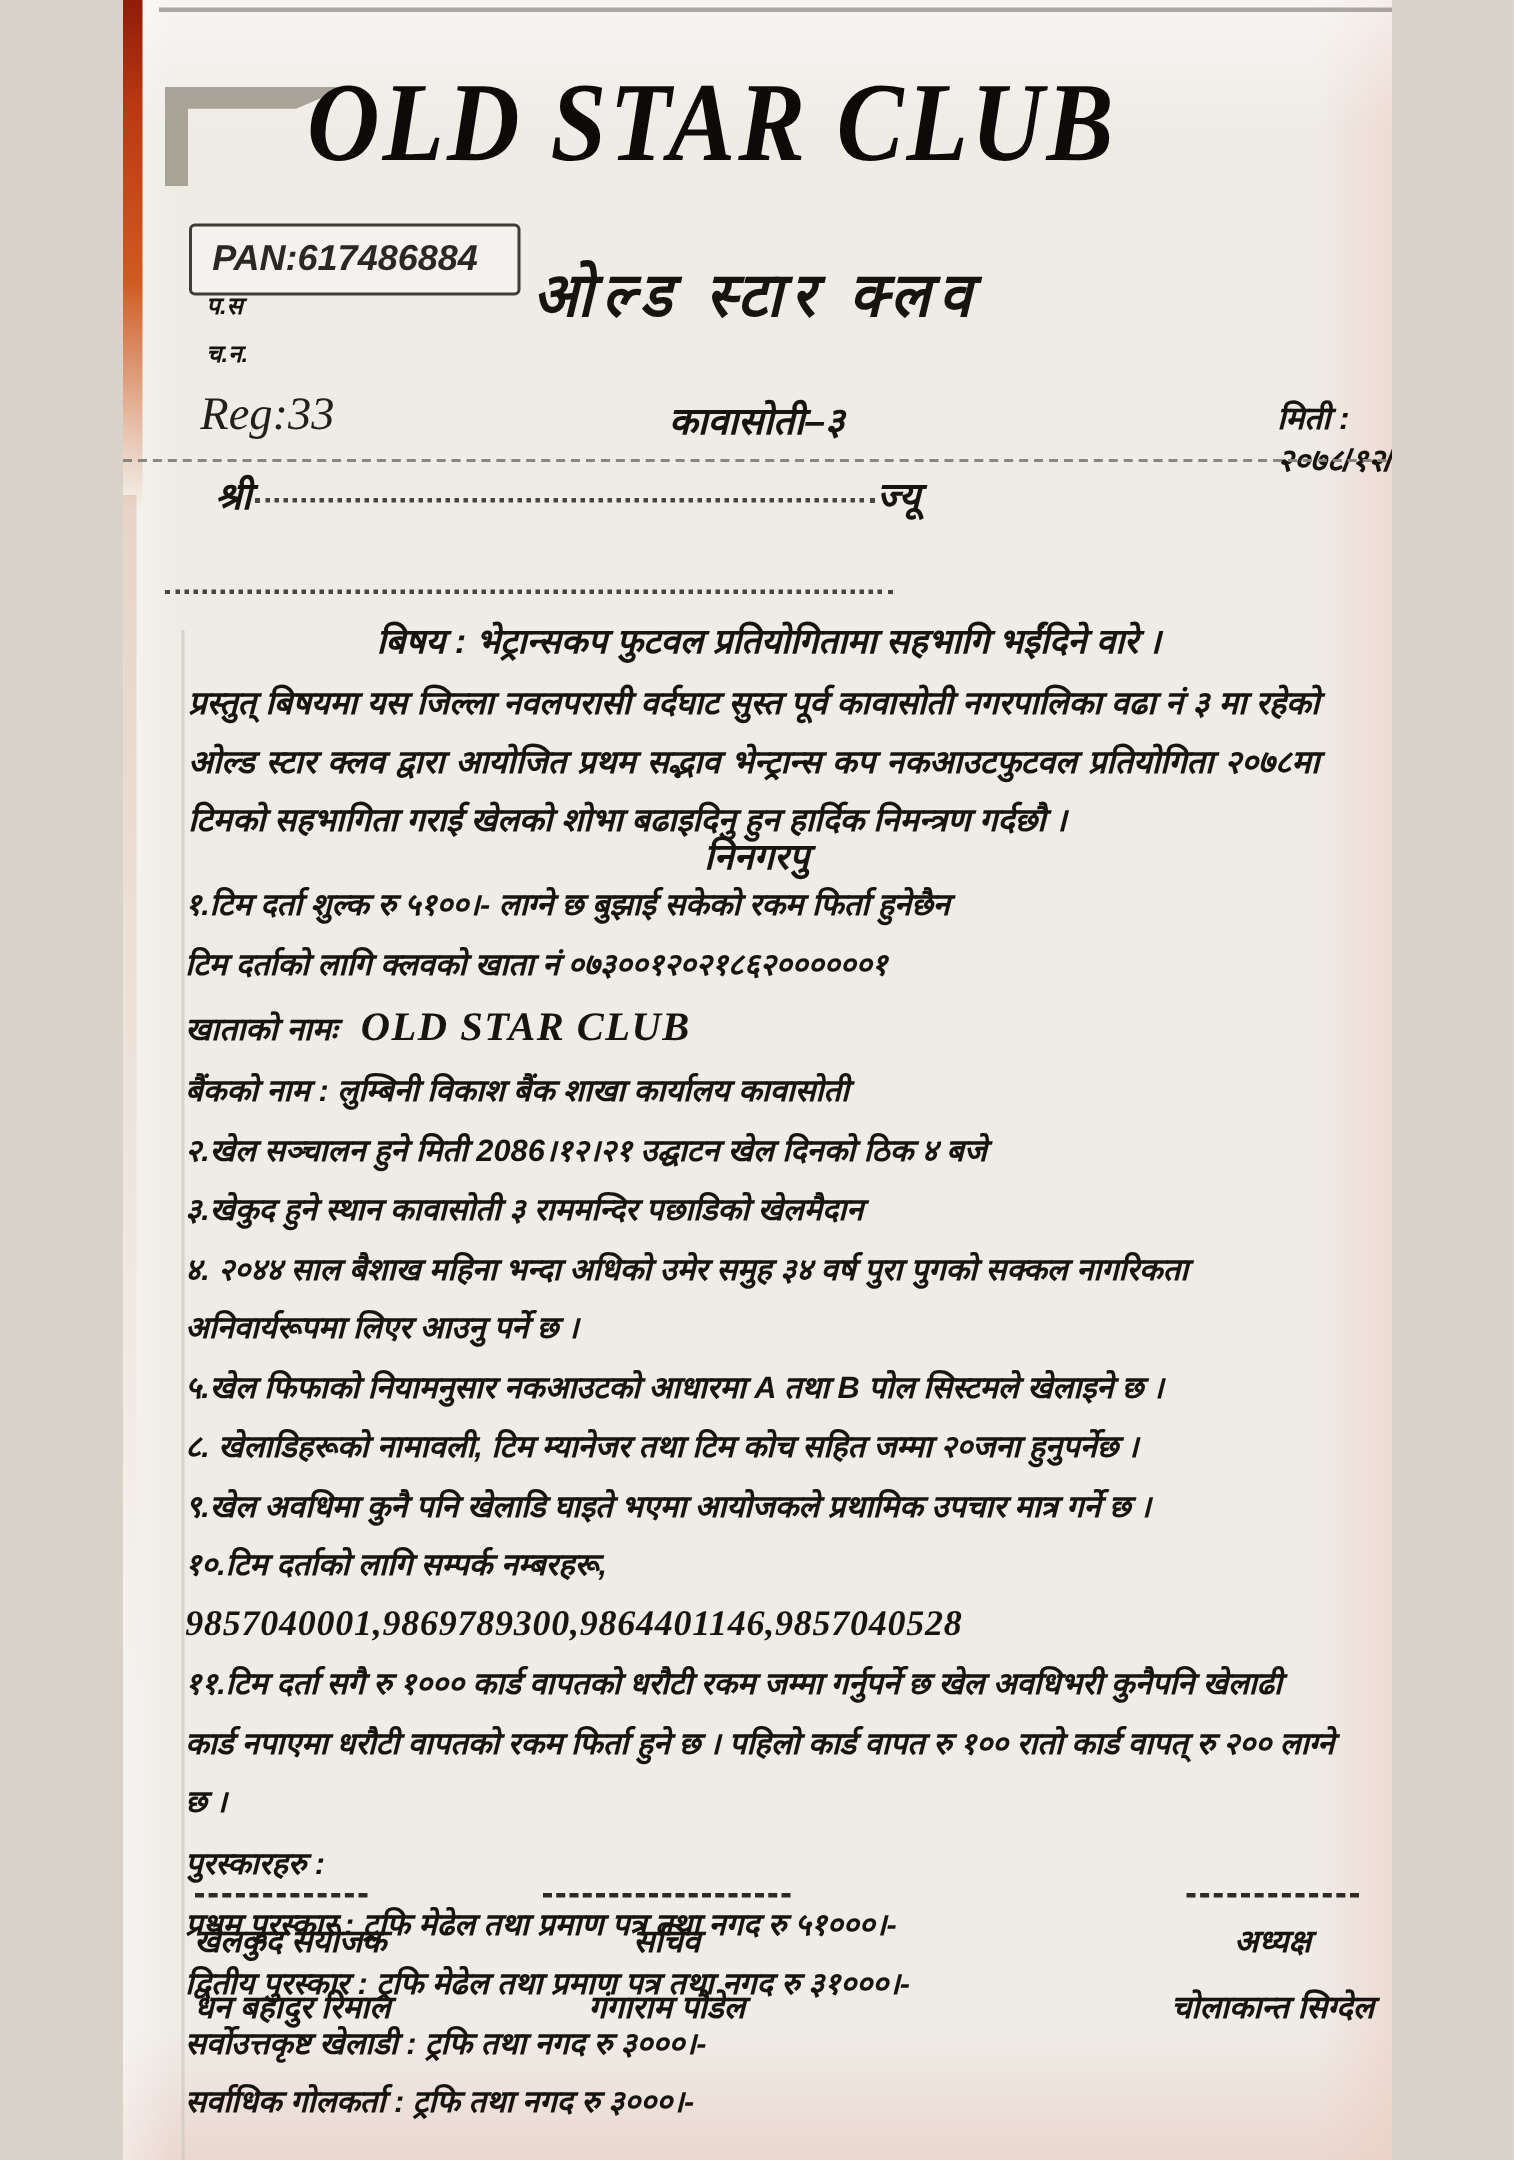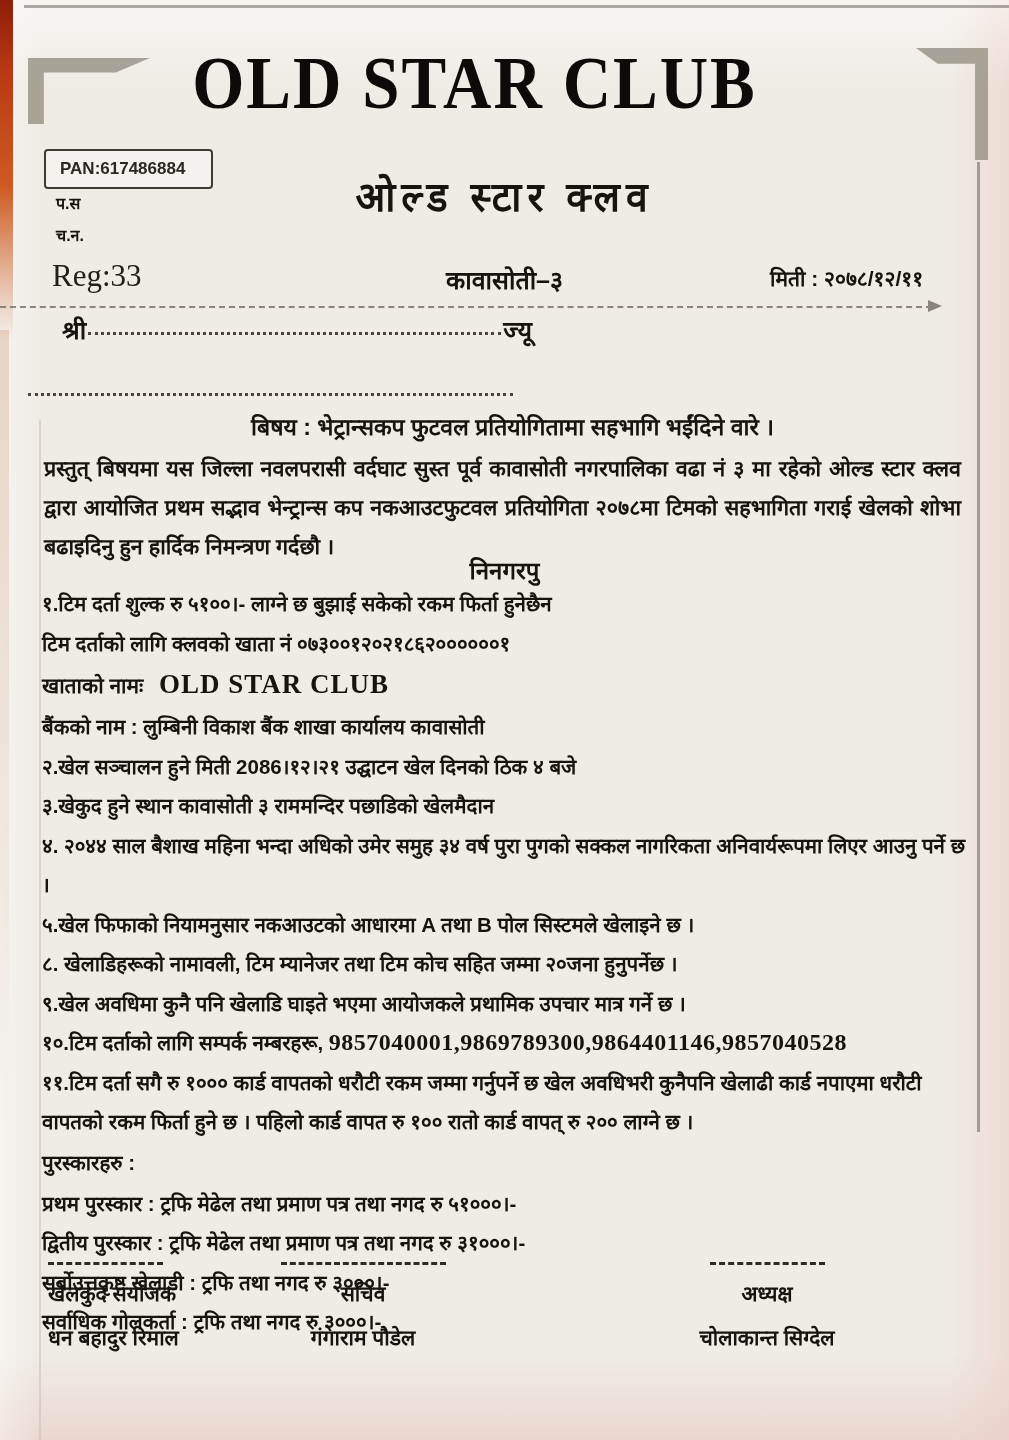--- a/index.html
+++ b/index.html
@@ -1,27 +1,28 @@
 <!DOCTYPE html>
 <html><head>
 <meta charset="utf-8">
 <style>
   html,body{margin:0;padding:0;background:#d8d2c8;}
   .page{
     position:relative;
-    width:1009px;height:1440px;
+    width:846px;height:1440px;
     margin:0 auto;
     overflow:hidden;
     background:
       linear-gradient(180deg, rgba(255,255,255,.5) 0%, rgba(255,255,255,0) 6%),
       linear-gradient(90deg, rgba(255,255,255,.4) 0%, rgba(255,255,255,0) 4%, rgba(255,255,255,0) 94%, rgba(236,205,196,.55) 100%),
       linear-gradient(0deg, rgba(228,190,180,.45) 0%, rgba(228,190,180,0) 6%),
       #efece6;
     font-family:"Liberation Sans","DejaVu Sans",sans-serif;
     color:#17140f;
+    font-style:italic;
   }
   
   .edge-strip{position:absolute;left:0;top:0;width:13px;height:340px;
     background:linear-gradient(180deg,#8f1d0a 0%,#bb3a14 22%,#cf5a22 55%,rgba(207,110,60,.35) 85%,rgba(207,110,60,0) 100%);}
   .edge-strip-lower{position:absolute;left:0;top:330px;width:9px;height:800px;
     background:linear-gradient(180deg,rgba(190,120,80,.25),rgba(190,120,80,0));}
   .top-line{position:absolute;left:24px;right:0;top:5px;height:3px;background:#6b6862;opacity:.55;}
   .fold-line{position:absolute;left:39px;top:420px;width:2px;height:1020px;background:#c9c5bb;opacity:.6;}
   .corner{position:absolute;background:#9c968a;opacity:.85;}
   .corner-tl{left:28px;top:58px;width:122px;height:66px;background:none;}
@@ -30,21 +31,21 @@
   .corner-tr{left:916px;top:48px;width:72px;height:112px;background:none;}
   .corner-tr::before{content:"";position:absolute;inset:0;background:#9c968a;
     clip-path:polygon(0 0,100% 0,100% 100%,82% 100%,82% 14%,30% 14%);}
   .right-line{position:absolute;left:977px;top:162px;width:3px;height:970px;background:#8f8a80;opacity:.8;}
 
   
   .title-en{position:absolute;left:0;right:60px;top:44px;text-align:center;
     font-family:"Liberation Serif","DejaVu Serif",serif;font-weight:bold;
     font-size:67px;letter-spacing:2px;transform:scaleY(1.12);color:#0d0b09;}
   .pan-box{position:absolute;left:44px;top:149px;border:2px solid #3f3c36;border-radius:4px;
-    padding:8px 26px 8px 14px;font-size:17px;font-weight:bold;color:#2b2archive823;background:rgba(255,255,255,.35);}
+    padding:8px 26px 8px 14px;font-size:24px;font-weight:bold;color:#2b2archive823;background:rgba(255,255,255,.35);}
   .pan-box{color:#2b2823;}
   .ps-label{position:absolute;left:56px;top:192px;font-size:16px;font-weight:600;}
   .chn-label{position:absolute;left:56px;top:224px;font-size:16px;font-weight:600;}
   .title-np{position:absolute;left:0;right:0;top:168px;text-align:center;
     font-size:39px;font-weight:700;letter-spacing:6px;transform:scaleY(1.05);}
   .reg-label{position:absolute;left:52px;top:258px;font-family:"Liberation Serif","DejaVu Serif",serif;
     font-size:31px;color:#23201b;}
   .address{position:absolute;left:0;right:0;top:262px;text-align:center;font-size:25px;font-weight:700;}
   .date-label{position:absolute;left:770px;top:264px;font-size:21px;font-weight:700;}
   .head-rule{position:absolute;left:0;top:306px;width:932px;border-top:2px dashed #8a867d;}

